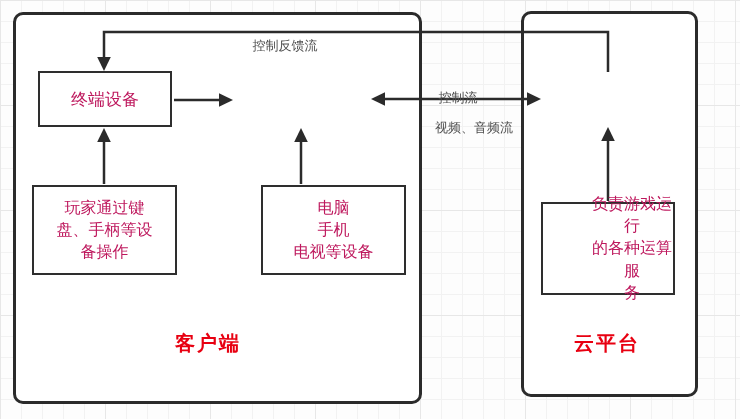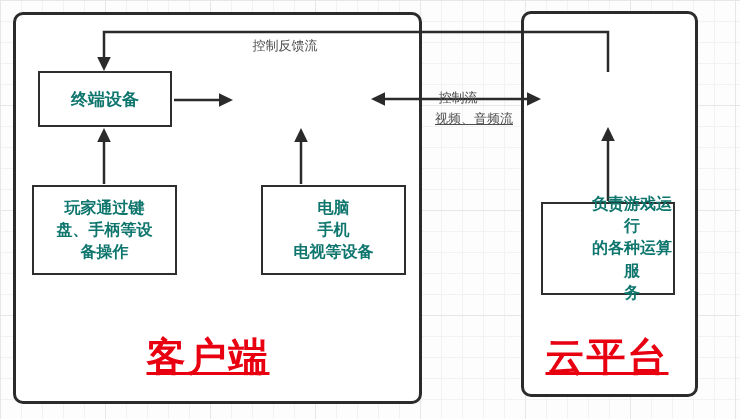--- a/index.html
+++ b/index.html
@@ -33,58 +33,56 @@
     position: absolute;
     left: 0; top: 0;
     width: 740px; height: 419px;
     pointer-events: none;
   }
 
   .node {
     position: absolute;
     background: #ffffff;
     border: 2px solid #2e2e2e;
-    color: #0f766e;
+    color: #be185d;
     display: flex;
     align-items: center;
     justify-content: center;
     text-align: center;
     white-space: pre-line;
     font-size: 17px;
     line-height: 1.3;
-    font-weight: bold;
   }
   .node.small-text { font-size: 16px; line-height: 1.38; }
   .node.terminal        { left: 38px;  top: 71px;  width: 134px; height: 56px; }
   .node.display         { left: 233px; top: 71px;  width: 137px; height: 55px; }
   .node.cloud-server    { left: 541px; top: 71px;  width: 135px; height: 55px; }
   .node.player-input    { left: 32px;  top: 185px; width: 145px; height: 90px; }
   .node.display-devices { left: 229px; top: 185px; width: 145px; height: 90px; margin-left: 32px; }
   .node.compute-service { left: 541px; top: 202px; width: 134px; height: 93px; padding-left: 48px; }
 
   .edge-label {
     position: absolute;
     transform: translateX(-50%);
     color: #4e4e4e;
     font-size: 13px;
     white-space: nowrap;
   }
   .edge-label.feedback { left: 285px; top: 37px; }
   .edge-label.control  { left: 458px; top: 65px; margin-top: 24px; }
-  .edge-label.av       { left: 474px; top: 110px; text-decoration: underline; }
+  .edge-label.av       { left: 474px; top: 119px; }
 
   .group-label {
     position: absolute;
     transform: translateX(-50%);
-    font-size: 39px;
+    font-size: 20px;
     font-weight: bold;
     color: #e80011;
     white-space: nowrap;
     letter-spacing: 2px;
-    text-decoration: underline;
   }
   .group-label.client-label { left: 208px; top: 330px; }
   .group-label.cloud-label  { left: 607px; top: 330px; }
 </style>
 </head>
 <body>
 
 <div class="canvas">
 
   <div class="group client"></div>

